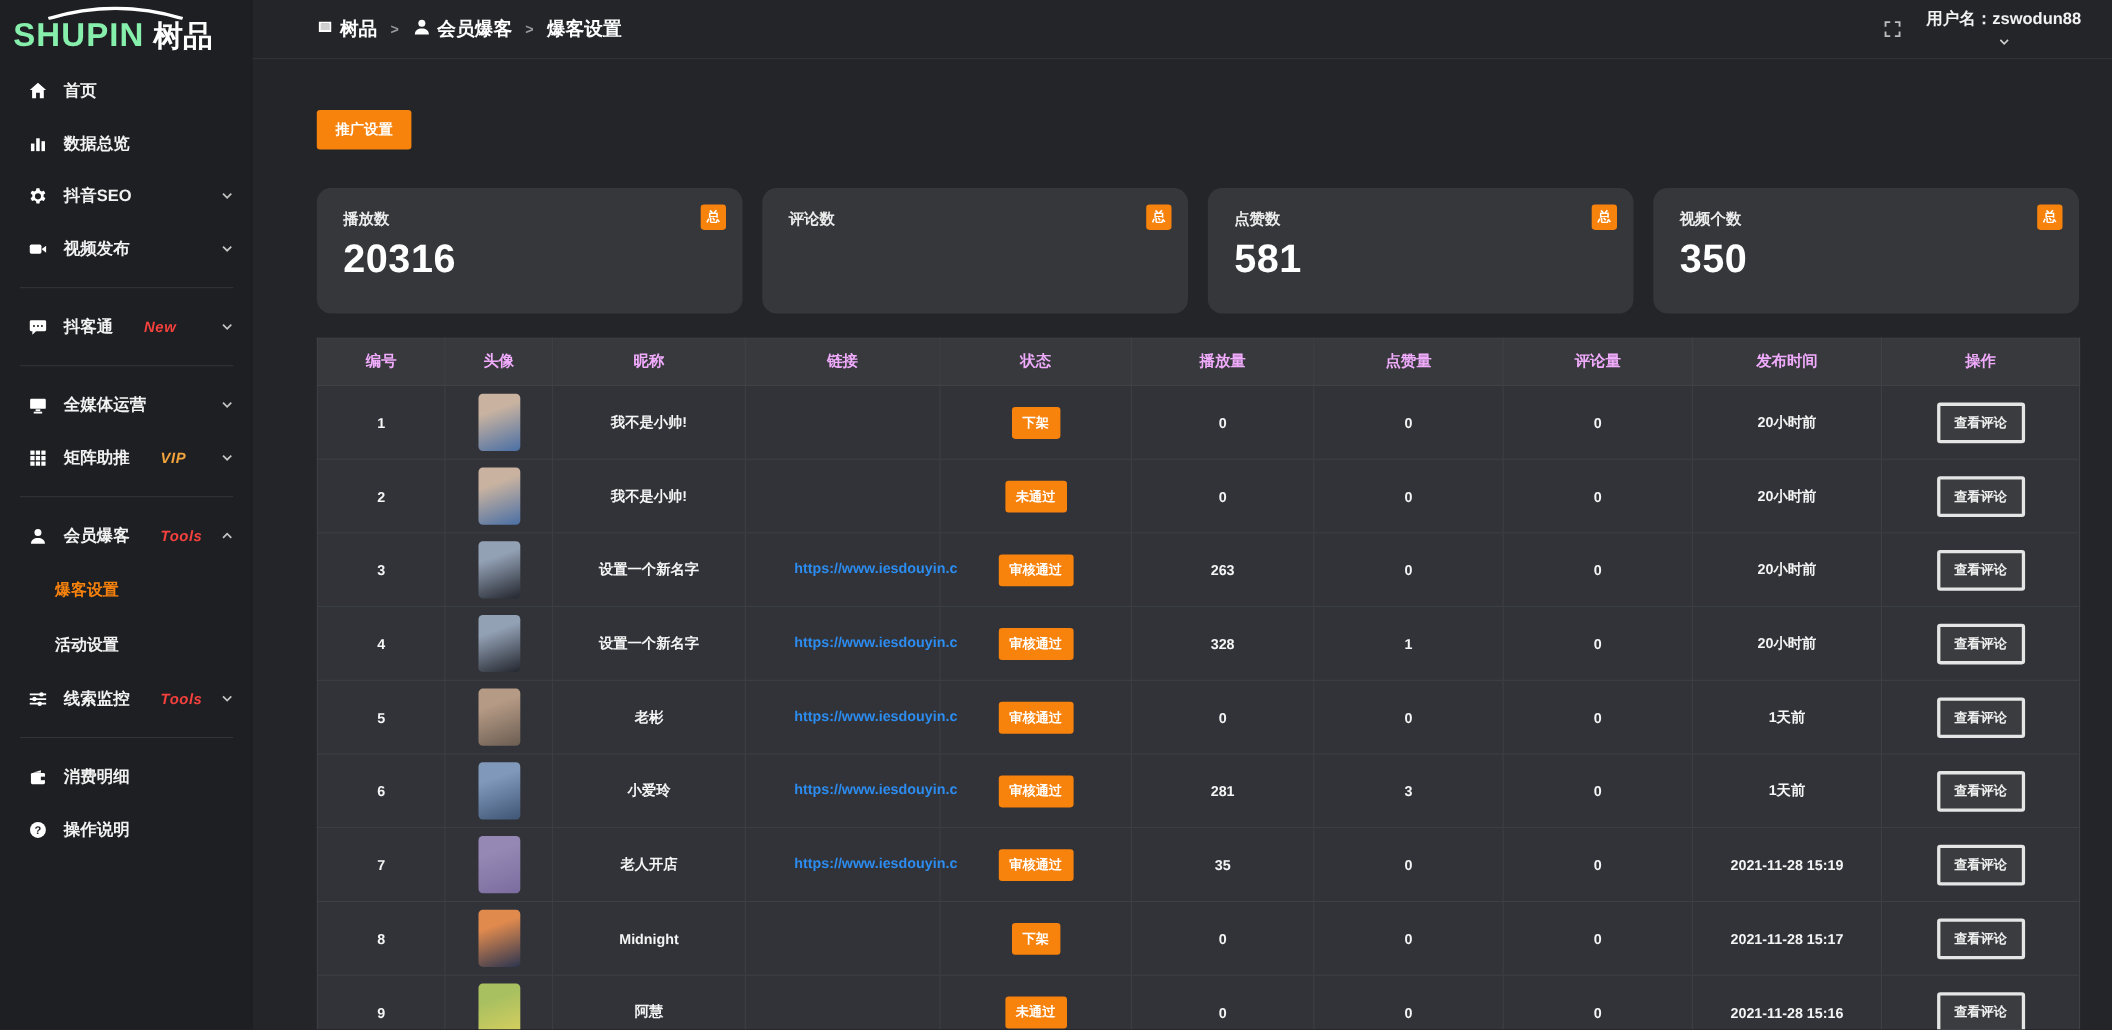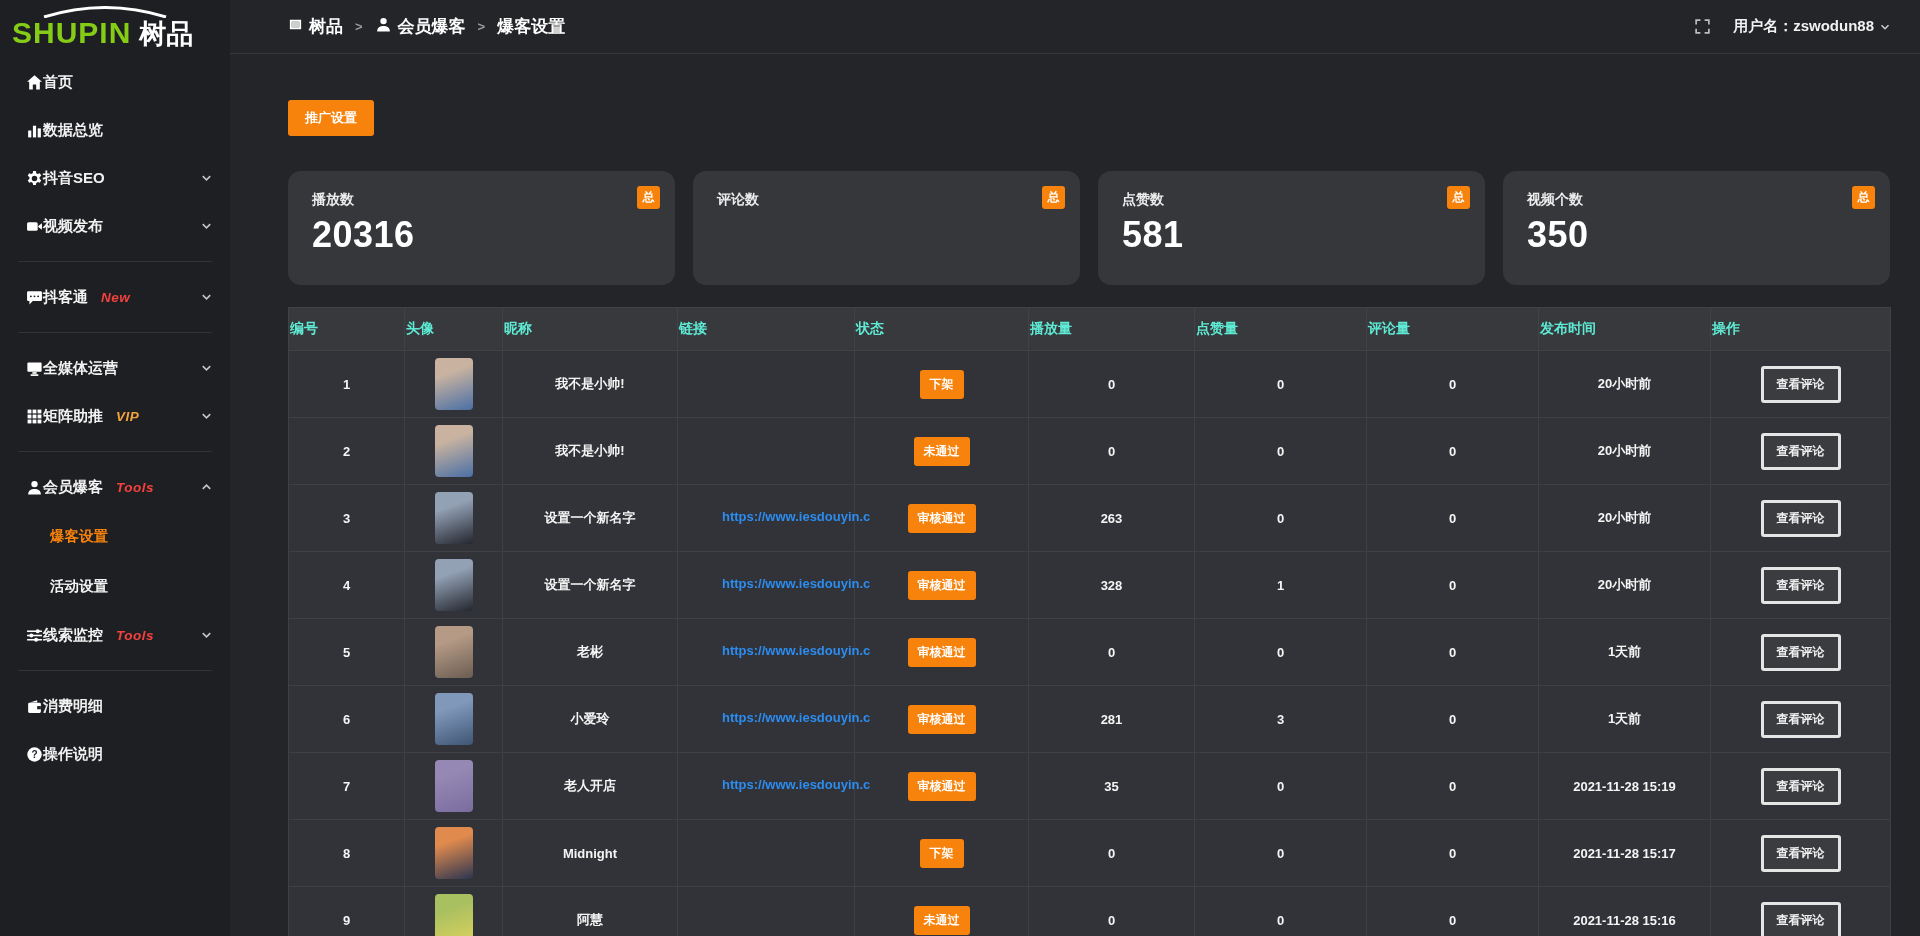--- a/index.html
+++ b/index.html
@@ -10,33 +10,33 @@
     color:#f2f2f2;
     -webkit-font-smoothing:antialiased;
   }
   .app{display:grid;grid-template-columns:230px 1fr;grid-template-rows:54px 882px;width:1920px;height:936px;}
 
   
   .logo-cell{background:#1e1f23;display:flex;align-items:center;padding-left:12px;}
   .logo{display:flex;flex-direction:column;line-height:1;}
   .logo-arc{margin-left:28px;}
   .logo-row{display:flex;align-items:baseline;gap:8px;}
-  .logo-en{font-size:30px;font-weight:800;letter-spacing:1px;color:#84cc16;}
+  .logo-en{font-size:30px;font-weight:800;letter-spacing:1px;color:#86efac;}
   .logo-cn{font-size:27px;font-weight:800;color:#fff;}
   .topbar{background:#242529;border-bottom:1px solid #37383c;display:flex;align-items:center;justify-content:space-between;padding:0 28px 0 58px;}
   .breadcrumb{display:flex;align-items:center;gap:10px;font-size:17px;font-weight:700;color:#fff;}
   .crumb{display:inline-flex;align-items:center;gap:6px;cursor:pointer;}
   .crumb-sep{color:#9a9b9e;font-size:13px;font-weight:700;margin:0 2px;}
   .topbar-right{display:flex;align-items:center;gap:22px;}
   .fullscreen{display:inline-flex;cursor:pointer;opacity:.85;}
-  .username{font-size:15px;font-weight:600;display:inline-flex;align-items:center;gap:4px;cursor:pointer;}
+  .username{font-size:15px;font-weight:600;display:inline-flex;align-items:center;gap:4px;cursor:pointer;flex-direction:column;}
 
   
   .sidebar{background:#1e1f23;padding-top:4px;overflow:hidden;}
-  .side-item{position:relative;height:48px;display:flex;align-items:center;padding-left:26px;cursor:pointer;}
+  .side-item{position:relative;height:48px;display:flex;align-items:center;gap:15px;padding-left:26px;cursor:pointer;}
   .side-icon{width:17px;height:17px;display:inline-flex;flex:0 0 17px;}
   .side-label{font-size:15px;font-weight:700;color:#f2f2f2;}
   .badge{font-style:italic;font-weight:700;font-size:13.5px;margin-left:13px;letter-spacing:.5px;}
   .badge-red{color:#f5413d;}
   .badge-gold{color:#f2a33c;}
   .chev{position:absolute;right:16px;top:50%;transform:translateY(-50%);display:inline-flex;}
   .side-sub{height:50px;display:flex;align-items:center;padding-left:50px;font-size:14.5px;font-weight:700;color:#f2f2f2;cursor:pointer;}
   .side-sub.active{color:#f7820c;}
   .side-divider{border:none;border-top:1px solid #323337;margin:11px 18px;}
 
@@ -47,21 +47,21 @@
   .stats{display:flex;gap:18px;margin-top:35px;}
   .stat-card{position:relative;flex:1;height:114px;background:#35373b;border-radius:13px;padding:20px 0 0 24px;box-sizing:border-box;}
   .stat-label{font-size:14px;font-weight:600;color:#ececec;}
   .stat-value{font-size:36px;font-weight:700;color:#fff;margin-top:5px;letter-spacing:.5px;}
   .stat-badge{position:absolute;top:15px;right:15px;width:23px;height:23px;background:#f7820c;border-radius:3px;
     display:flex;align-items:center;justify-content:center;font-size:12px;font-weight:700;color:#fff;}
 
   
   .tbl-wrap{margin-top:22px;}
   table{width:100%;border-collapse:collapse;table-layout:fixed;}
-  th{height:40px;background:#37393d;border:1px solid #414246;font-size:14px;font-weight:700;color:#5eead4;text-align:left;}
+  th{height:40px;background:#37393d;border:1px solid #414246;font-size:14px;font-weight:700;color:#f0abfc;text-align:center;}
   td{height:64px;background:#313338;border:1px solid #3e4045;font-size:13px;font-weight:600;color:#f5f5f5;text-align:center;vertical-align:middle;}
   .c0{width:116px}.c1{width:98px}.c2{width:175px}.c3{width:177px}.c4{width:174px}
   .c5{width:166px}.c6{width:172px}.c7{width:172px}.c8{width:172px}.c9{width:180px}
   .avatar{width:38px;height:52px;border-radius:4px;margin:0 auto;}
   .link{color:#2c8cf0;font-weight:600;white-space:nowrap;overflow:hidden;display:inline-block;max-width:160px;cursor:pointer;padding-left:43px;}
   .status-btn{display:inline-block;background:#f7820c;color:#fff;border-radius:3px;padding:6px 10px;font-size:12px;font-weight:700;cursor:pointer;}
   .view-btn{background:#3a3c40;border:3px solid #e5e5e5;color:#f0f0f0;border-radius:3px;padding:7px 13px;
     font-size:12px;font-weight:600;cursor:pointer;font-family:inherit;}
 </style>
 </head>

